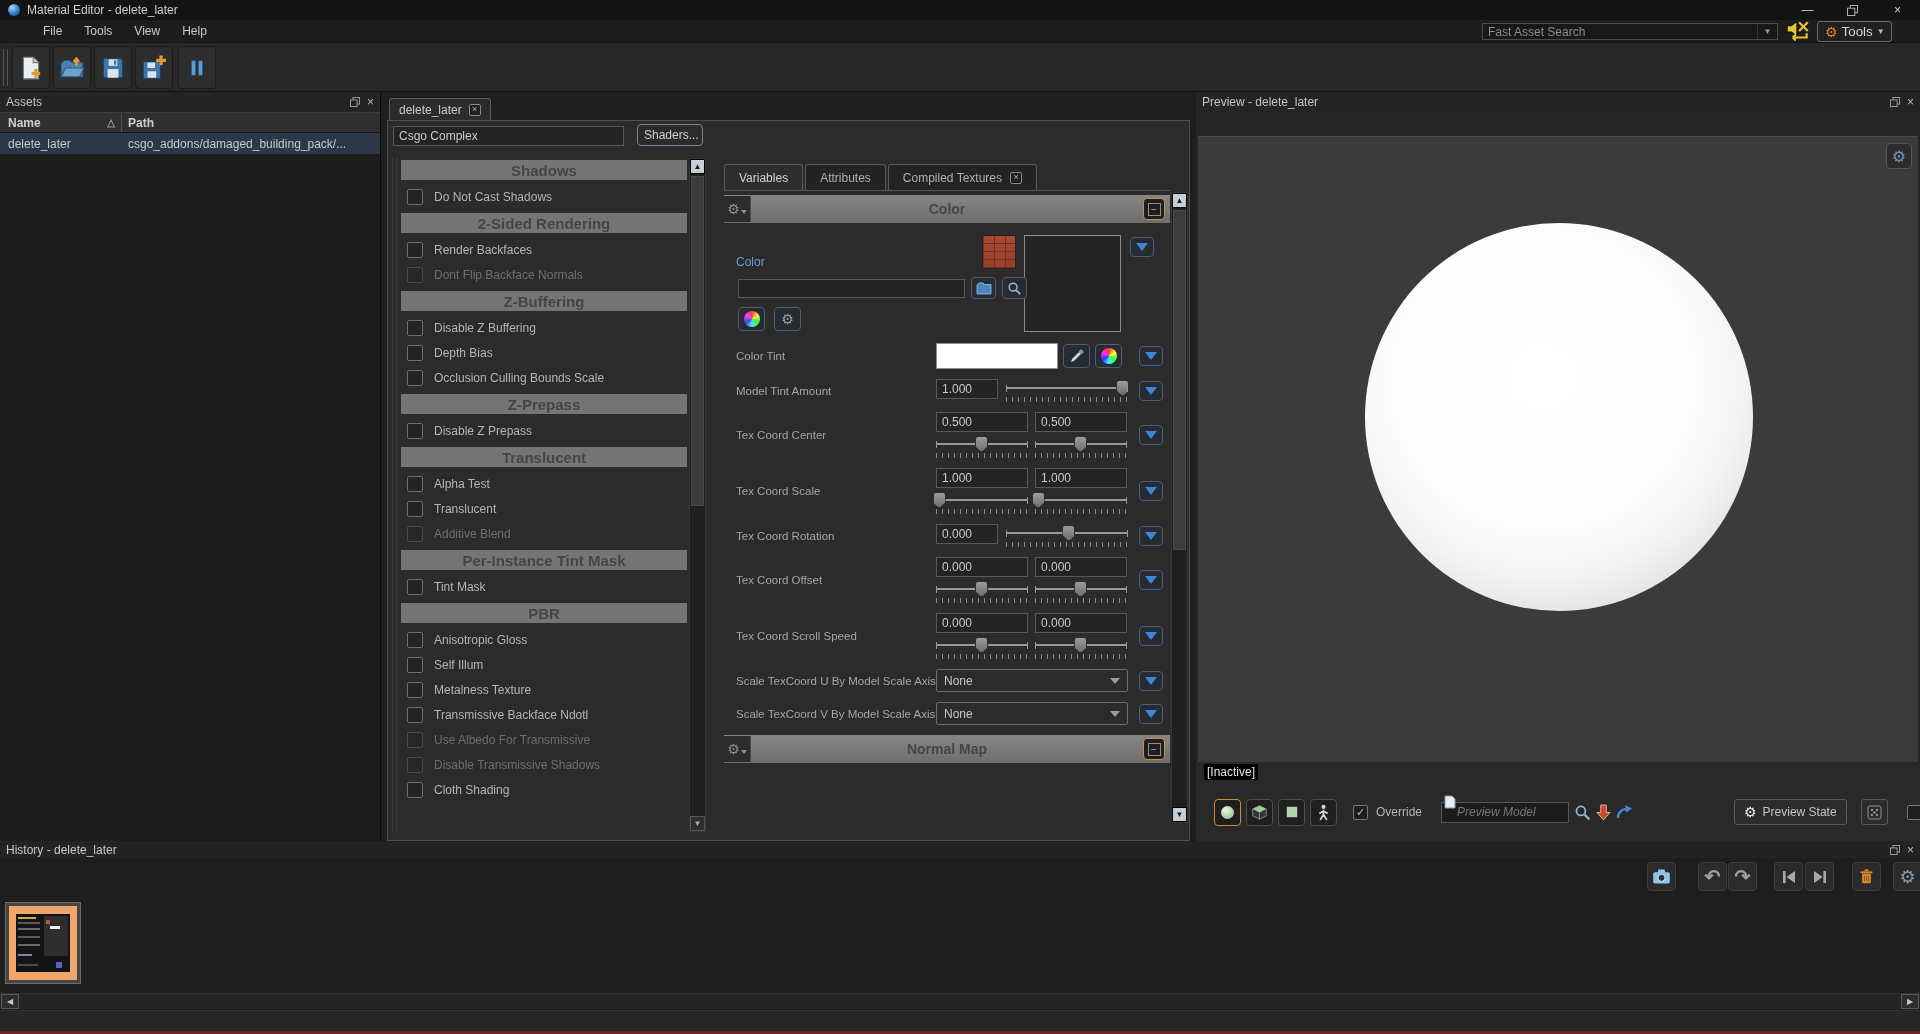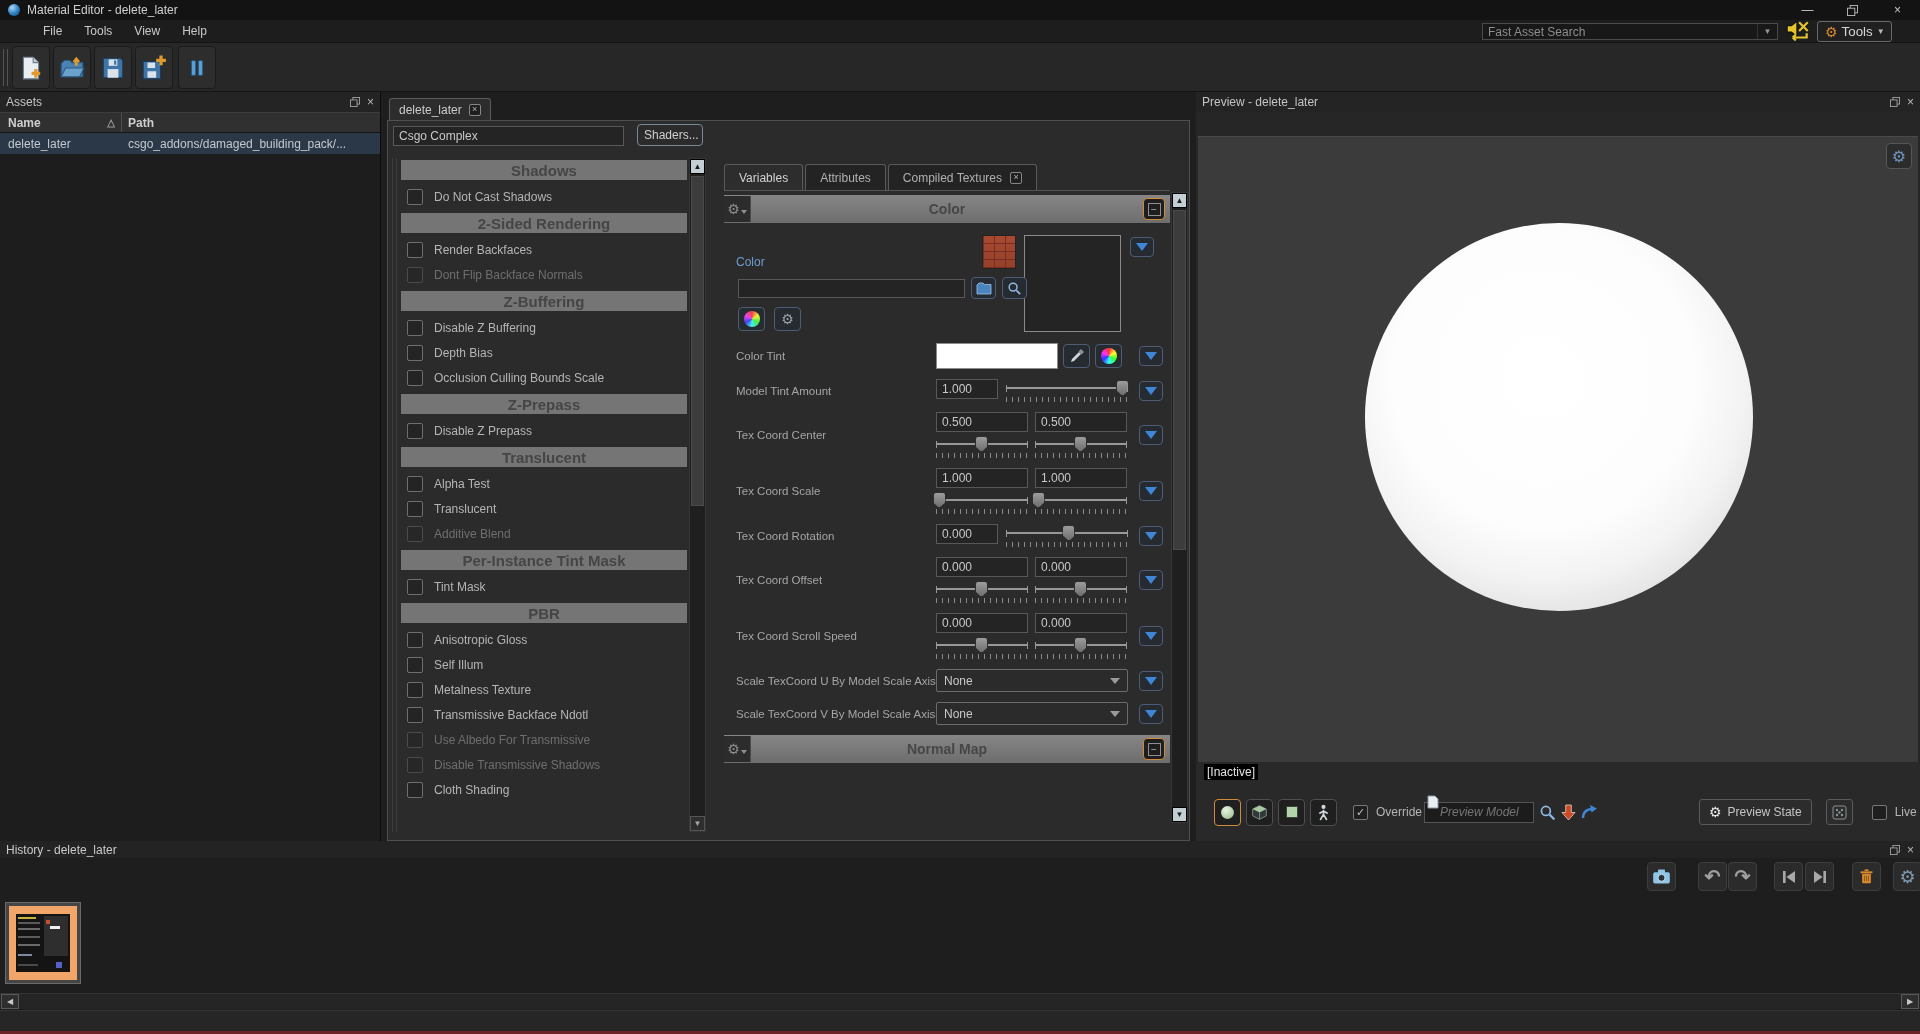--- a/index.html
+++ b/index.html
@@ -133,21 +133,21 @@
   .vpgear{position:absolute;right:6px;top:6px;width:26px;height:26px;background:#2c2c2c;border:1px solid #565656;border-radius:4px;color:#6d94bd;font-size:16px;display:flex;align-items:center;justify-content:center;padding:0;}
   .pbottom{position:absolute;left:0;top:670px;right:0;bottom:0;background:#292929;}
   .inactive{position:absolute;left:8px;top:2px;background:#000;color:#e2e2e2;font-family:Liberation Sans, sans-serif;font-size:12px;padding:1px 3px;}
   .pctrl{position:absolute;left:0;top:34px;right:0;height:32px;display:flex;align-items:center;padding-left:18px;}
   .modebtn{width:27px;height:27px;background:#1f1f1f;border:1px solid #4e4e4e;border-radius:4px;display:flex;align-items:center;justify-content:center;margin-right:5px;padding:0;flex:none;}
   .modebtn.selected{border-color:#cf8a3b;}
   .mi-sphere{width:13px;height:13px;border-radius:50%;background:radial-gradient(circle at 38% 32%,#eaf5e2,#a9c9a1 70%,#7a9a74);}
   .mi-plane{width:12px;height:12px;background:#b2d4aa;border:1px solid #394734;}
   .pcheck{width:15px;height:15px;background:#1f1f1f;border:1px solid #787878;border-radius:2px;display:flex;align-items:center;justify-content:center;font-size:11px;color:#c2c2c2;margin-left:11px;flex:none;}
   .plabel{margin-left:8px;color:#b5b5b5;white-space:nowrap;}
-  .pmfield{position:relative;width:110px;height:21px;background:#1c1c1c;border:1px solid #555;margin-left:2px;flex:none;}
+  .pmfield{position:relative;width:128px;height:21px;background:#1c1c1c;border:1px solid #555;margin-left:19px;flex:none;}
   .pmfield input{width:100%;height:100%;background:transparent;border:none;outline:none;font-style:italic;color:#999;padding:0 4px 0 15px;font-size:12px;font-family:"Liberation Sans",sans-serif;}
   .pmfile{position:absolute;left:2px;top:-8px;}
   .pibtn{background:none;border:none;padding:0;margin-left:5px;display:flex;align-items:center;flex:none;}
   .psbtn{height:26px;margin-left:100px;background:#2c2c2c;border:1px solid #5a5a5a;border-radius:3px;color:#c5c5c5;display:flex;align-items:center;gap:6px;padding:0 9px;flex:none;font-size:12px;}
   .psbtn .gear-w{color:#ececec;font-size:14px;}
   .dicebtn{width:27px;height:26px;margin-left:14px;background:#2c2c2c;border:1px solid #5a5a5a;border-radius:3px;display:flex;align-items:center;justify-content:center;padding:0;flex:none;}
 
   
   #history{position:absolute;left:0;top:841px;width:1920px;height:169px;background:#1e1e1e;}
   .htitle{height:17px;background:#232323;display:flex;align-items:center;padding:0 6px;}

